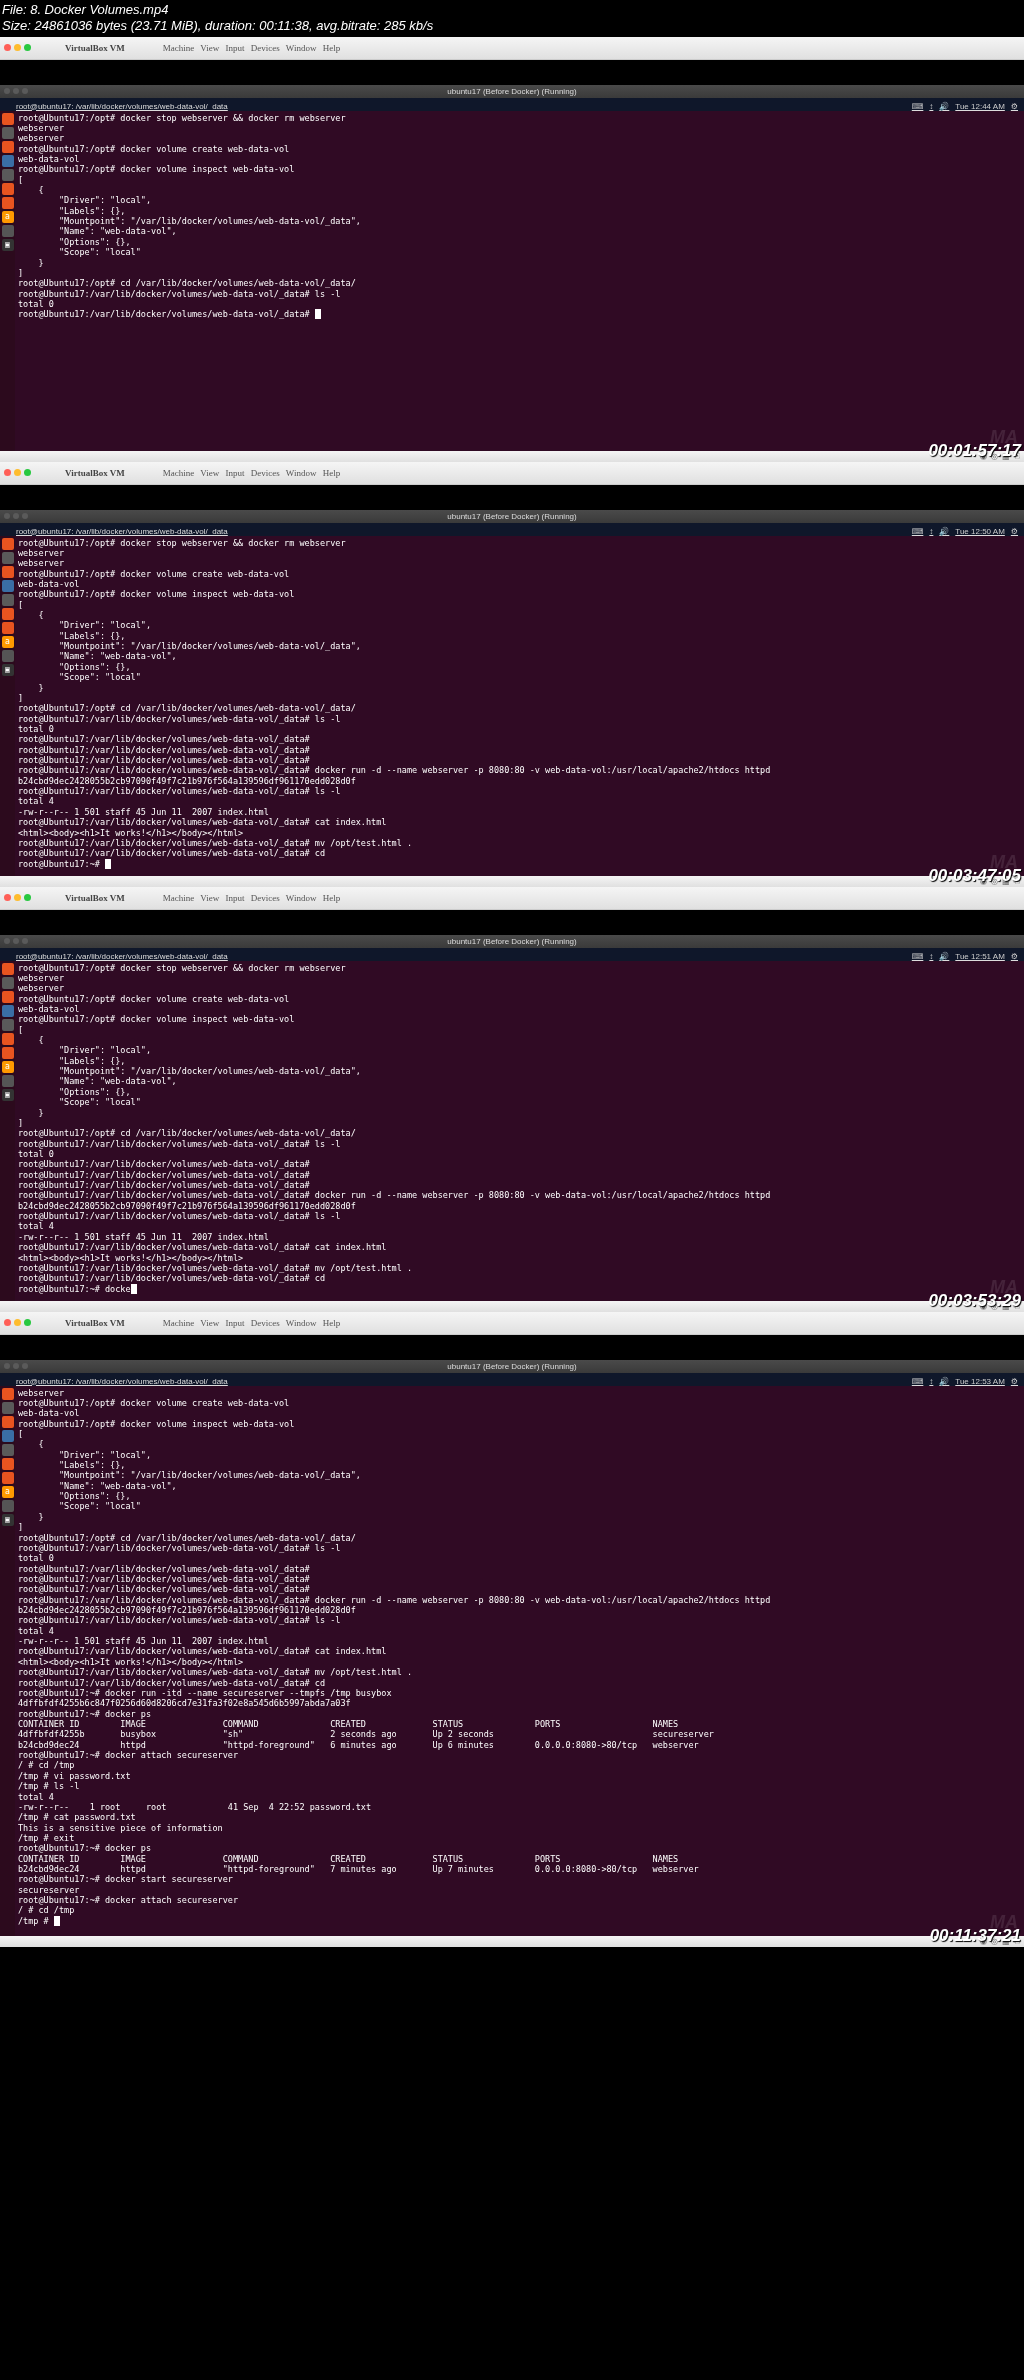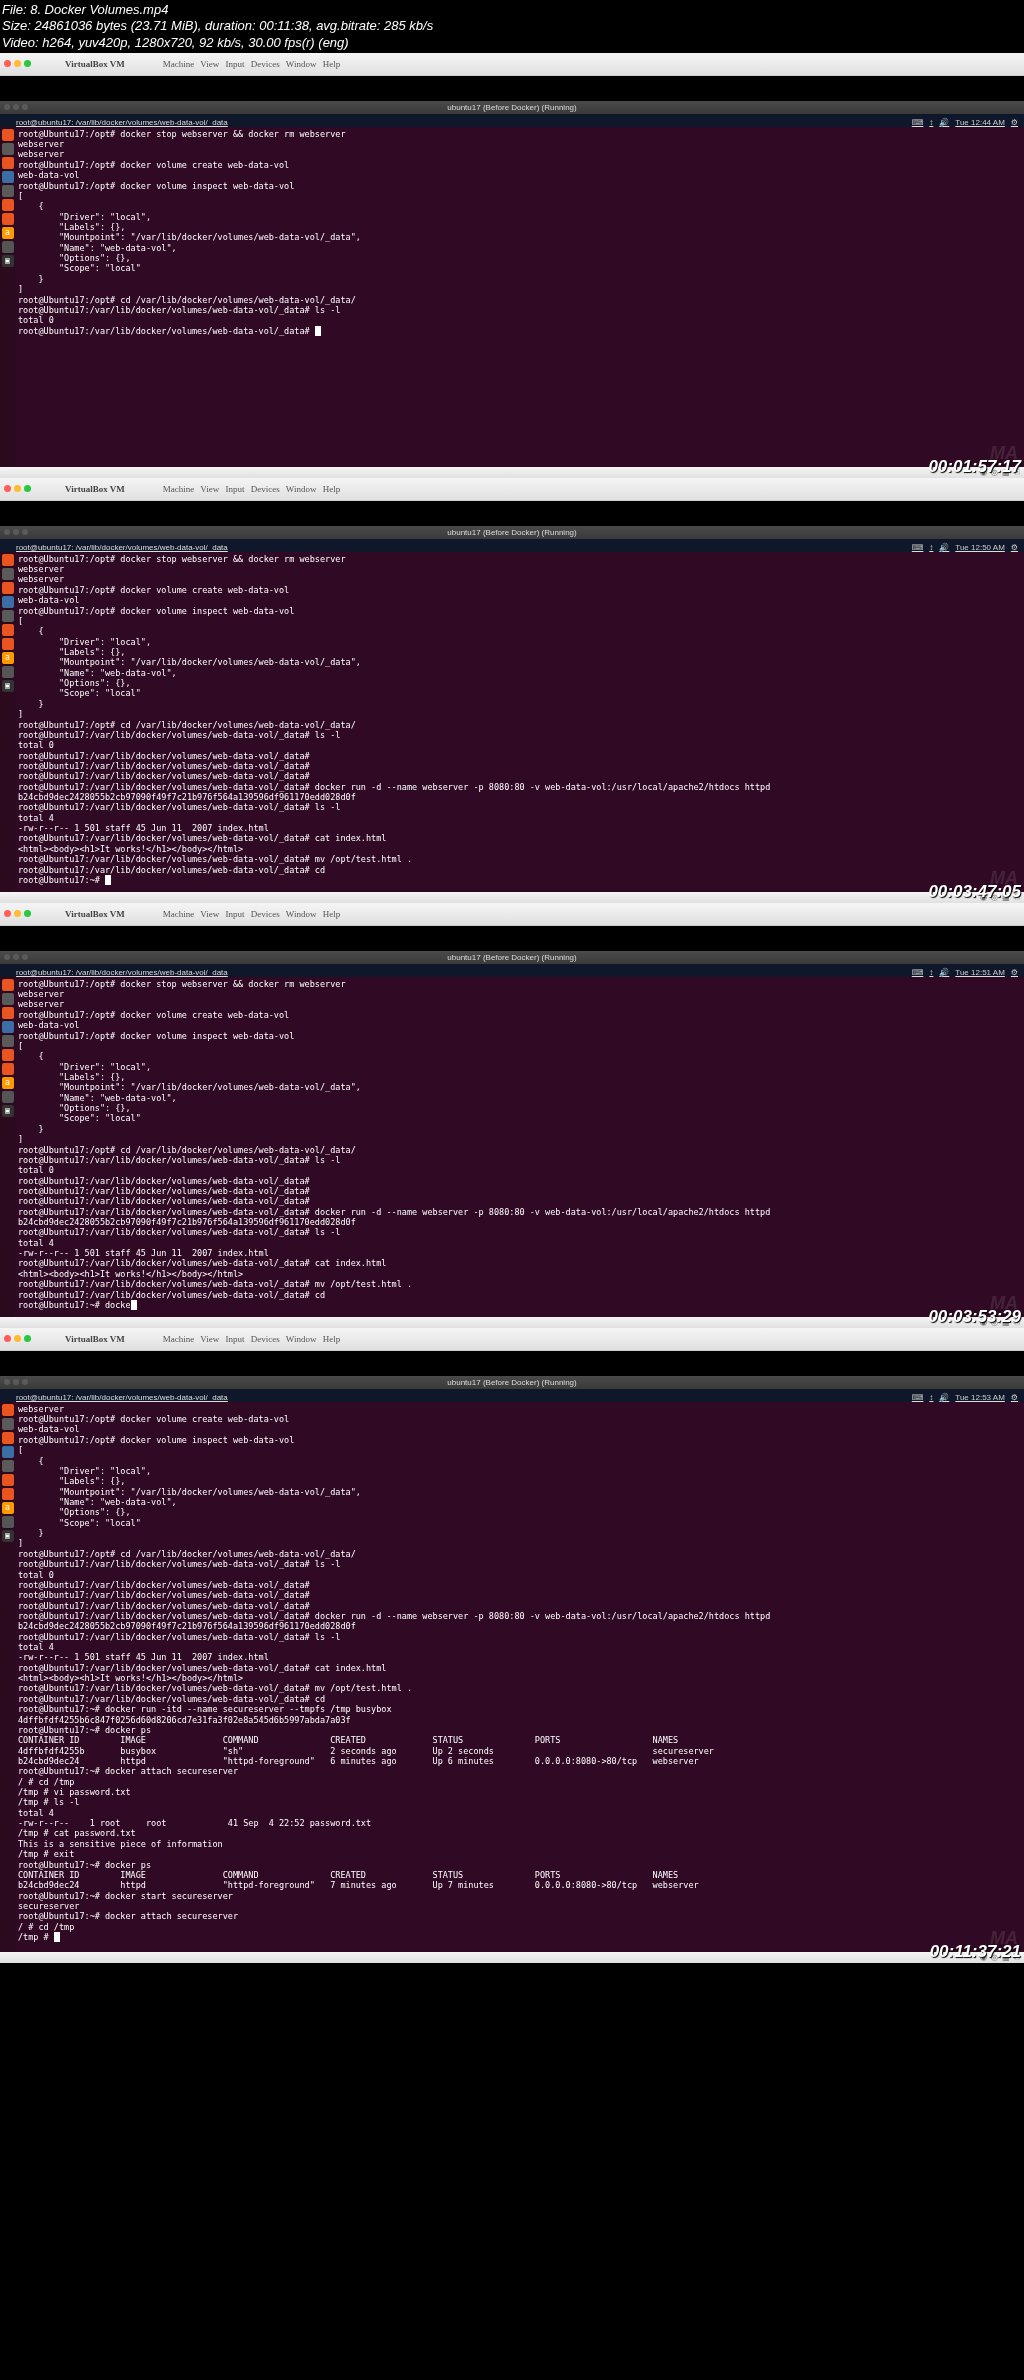--- a/index.html
+++ b/index.html
@@ -136,21 +136,20 @@
   font-family: Arial, sans-serif; font-size: 18px;
   color: rgba(255,255,255,0.1); font-style: italic; font-weight: bold;
 }
 </style>
 </head>
 <body>
 
 <div class="file-info">
   <div>File: 8. Docker Volumes.mp4</div>
   <div>Size: 24861036 bytes (23.71 MiB), duration: 00:11:38, avg.bitrate: 285 kb/s</div>
-  <div>Video: h264, yuv420p, 1280x720, 92 kb/s, 30.00 fps(r) (eng)</div>
 </div>
 
 <div class="frame">
   <div class="window-titlebar">
     <div class="dots">
       <div class="dot dot-red"></div>
       <div class="dot dot-yel"></div>
       <div class="dot dot-grn"></div>
     </div>
     <span class="vb-title">VirtualBox VM</span>

